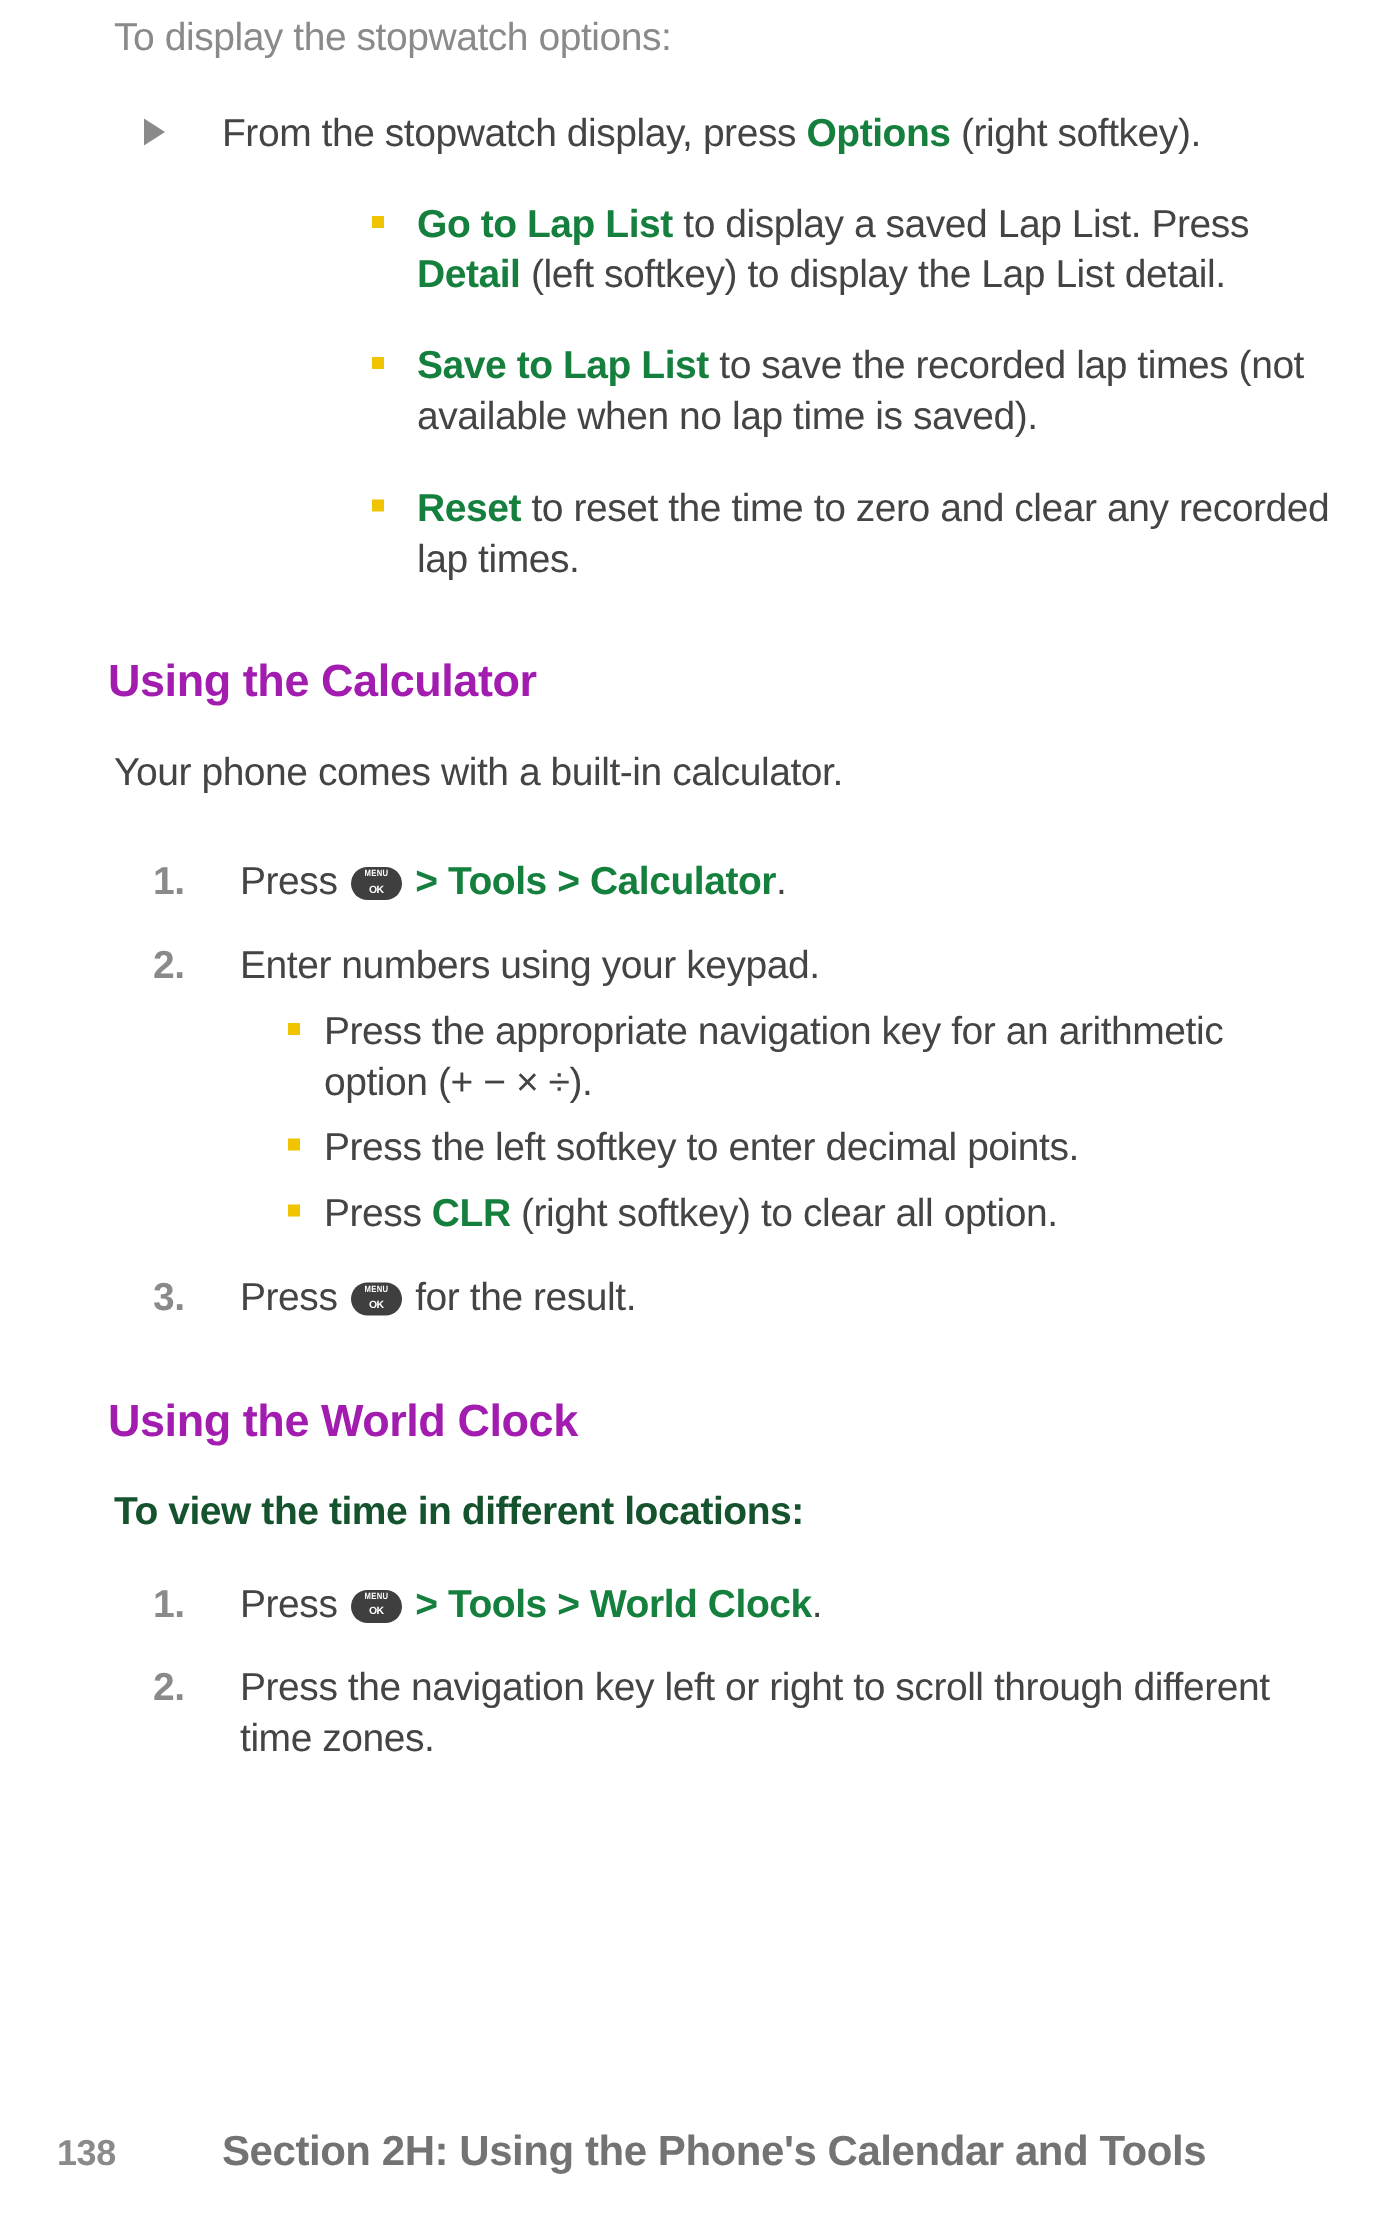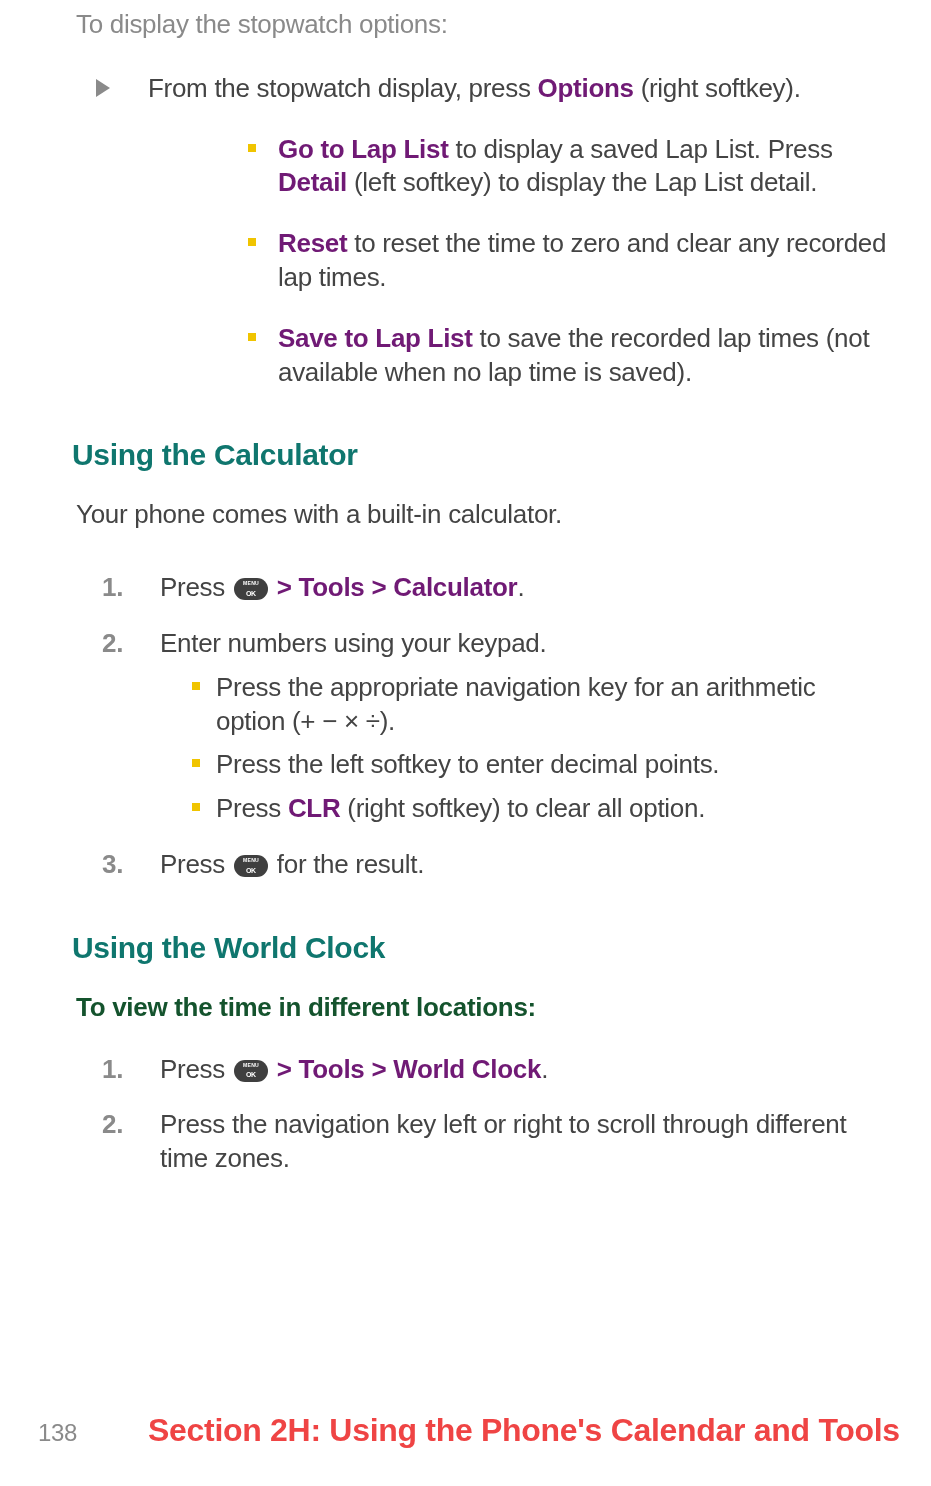--- a/index.html
+++ b/index.html
@@ -25,21 +25,21 @@
     margin-top: 8px;
     margin-bottom: 30px;
   }
   .subheading2 {
     color: #14532d;
     font-weight: 700;
     margin-top: 22px;
     margin-bottom: 28px;
   }
   .h2 {
-    color: #0f766e;
+    color: #a21caf;
     font-weight: 700;
     font-size: 30px;
     margin-top: 46px;
     margin-bottom: 24px;
     margin-left: -4px;
   }
   .body {
     margin-bottom: 39px;
   }
   ol.num {
@@ -150,52 +150,52 @@
     left: 0;
     bottom: 42px;
     width: 100%;
     display: flex;
     align-items: baseline;
     padding-left: 38px;
     box-sizing: border-box;
   }
   .footer .pg {
     color: #8a8a8a;
-    font-weight: 400;
+    font-weight: 700;
     font-size: 24px;
     width: 110px;
   }
   .footer .ftxt {
-    color: #ef4444;
-    font-weight: 700;
-    font-size: 32px;
-  }
-  .b { font-weight: 700; color: #701a75; }
+    color: #737373;
+    font-weight: 700;
+    font-size: 28px;
+  }
+  .b { font-weight: 700; color: #15803d; }
 </style>
 </head>
 <body>
 
 <div class="page">
 
   <div class="subheading">To display the stopwatch options:</div>
 
   <ul class="arrow">
     <li>
       <span>From the stopwatch display, press </span><span class="b">Options</span><span> (right softkey).</span>
 
       <div class="indent">
         <ul class="square">
           <li>
             <span class="b">Go to Lap List</span><span> to display a saved Lap List. Press </span><span class="b">Detail</span><span> (left softkey) to display the Lap List detail.</span>
           </li>
           <li>
-            <span class="b">Reset</span><span> to reset the time to zero and clear any recorded lap times.</span>
+            <span class="b">Save to Lap List</span><span> to save the recorded lap times (not available when no lap time is saved).</span>
           </li>
           <li>
-            <span class="b">Save to Lap List</span><span> to save the recorded lap times (not available when no lap time is saved).</span>
+            <span class="b">Reset</span><span> to reset the time to zero and clear any recorded lap times.</span>
           </li>
         </ul>
       </div>
     </li>
   </ul>
 
   <div class="h2">Using the Calculator</div>
   <div class="body">Your phone comes with a built-in calculator.</div>
 
   <ol class="num">

